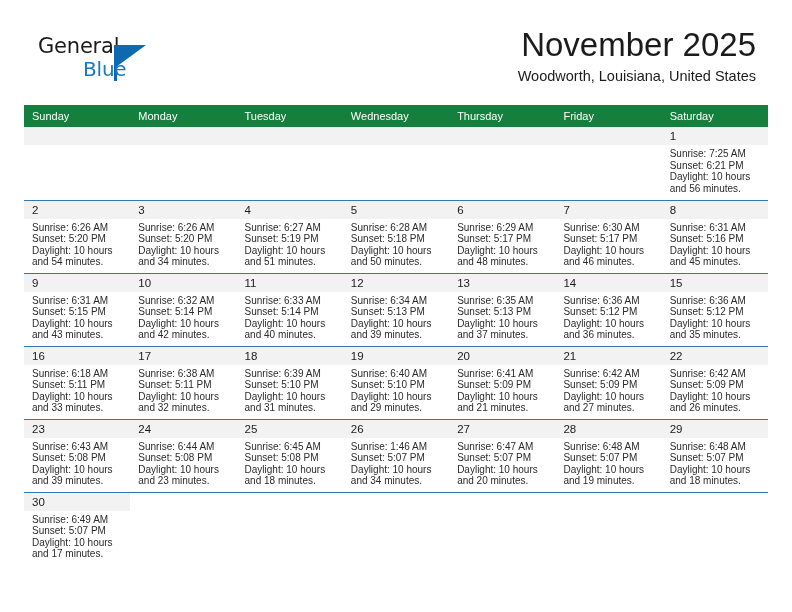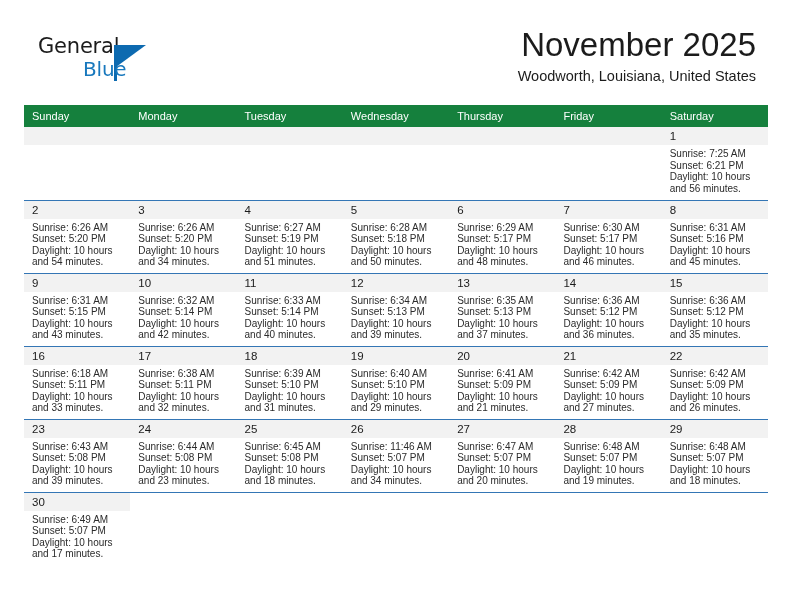--- a/index.html
+++ b/index.html
@@ -499,21 +499,21 @@
                 <div>Sunset: 5:08 PM</div>
                 <div>Daylight: 10 hours</div>
                 <div>and 18 minutes.</div>
               </div>
             </div>
           </td>
           <td>
             <div class="cell-inner">
               <div class="daynum-band">26</div>
               <div class="details">
-                <div>Sunrise: 11:46 AM</div>
+                <div>Sunrise: 1:46 AM</div>
                 <div>Sunset: 5:07 PM</div>
                 <div>Daylight: 10 hours</div>
                 <div>and 34 minutes.</div>
               </div>
             </div>
           </td>
           <td>
             <div class="cell-inner">
               <div class="daynum-band">27</div>
               <div class="details">

